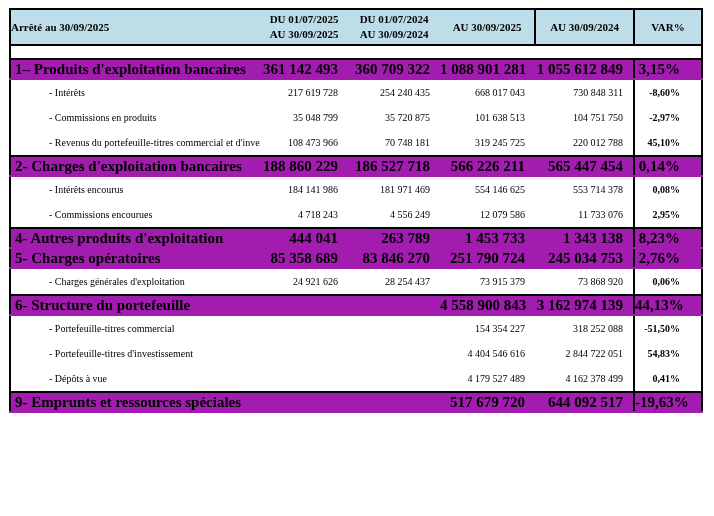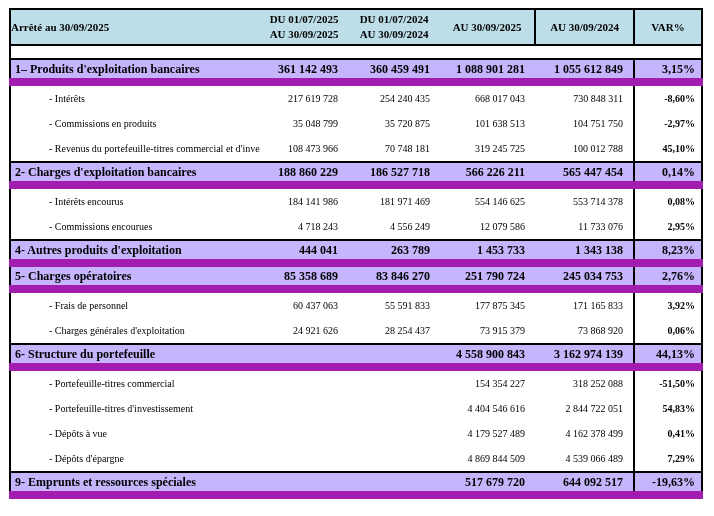--- a/index.html
+++ b/index.html
@@ -51,45 +51,45 @@
   }
   thead th.h-sep {
     border-left: 2px solid #000;
   }
   tr.spacer td {
     height: 12px;
     background: #ffffff;
     border-bottom: 2px solid #000;
   }
   tbody tr.section td {
-    background: #c4b5fd;
+    background: #a21caf;
     border-top: 2px solid #000;
-    border-bottom: 8px solid #a21caf;
+    border-bottom: 2px solid #a21caf;
     height: 18px;
     font-weight: bold;
-    font-size: 12px;
+    font-size: 15px;
   }
   tbody tr.sub td {
     background: #ffffff;
     height: 25px;
     font-size: 10px;
   }
   tbody td {
     vertical-align: middle;
     padding: 0;
     overflow: hidden;
     white-space: nowrap;
   }
   tbody td.lbl { text-align: left; padding-left: 4px; }
   tbody tr.sub td.lbl { padding-left: 38px; }
   tbody td.num { text-align: right; padding-right: 10px; }
   tbody td.var {
     border-left: 2px solid #000;
     font-weight: bold;
-    padding-right: 6px;
+    padding-right: 21px;
     font-size: 10.5px;
   }
 </style>
 </head>
 <body>
 
 <div class="page">
   <table class="fin">
     <colgroup>
       <col class="c-label">
@@ -115,21 +115,21 @@
         <th class="h-sep">VAR%</th>
       </tr>
     </thead>
     <tbody>
       <tr class="spacer">
         <td colspan="6"></td>
       </tr>
     <tr class="section">
           <td class="lbl">1– Produits d'exploitation bancaires</td>
           <td class="num">361 142 493</td>
-          <td class="num">360 459 491</td>
+          <td class="num">360 709 322</td>
           <td class="num">1 088 901 281</td>
           <td class="num">1 055 612 849</td>
           <td class="num var">3,15%</td>
         </tr>
         <tr class="sub">
           <td class="lbl">- Intérêts</td>
           <td class="num">217 619 728</td>
           <td class="num">254 240 435</td>
           <td class="num">668 017 043</td>
           <td class="num">730 848 311</td>
@@ -141,21 +141,21 @@
           <td class="num">35 720 875</td>
           <td class="num">101 638 513</td>
           <td class="num">104 751 750</td>
           <td class="num var">-2,97%</td>
         </tr>
         <tr class="sub">
           <td class="lbl">- Revenus du portefeuille-titres commercial et d'investissemen</td>
           <td class="num">108 473 966</td>
           <td class="num">70 748 181</td>
           <td class="num">319 245 725</td>
-          <td class="num">100 012 788</td>
+          <td class="num">220 012 788</td>
           <td class="num var">45,10%</td>
         </tr>
         <tr class="section">
           <td class="lbl">2- Charges d'exploitation bancaires</td>
           <td class="num">188 860 229</td>
           <td class="num">186 527 718</td>
           <td class="num">566 226 211</td>
           <td class="num">565 447 454</td>
           <td class="num var">0,14%</td>
         </tr>
@@ -185,28 +185,20 @@
         </tr>
         <tr class="section">
           <td class="lbl">5- Charges opératoires</td>
           <td class="num">85 358 689</td>
           <td class="num">83 846 270</td>
           <td class="num">251 790 724</td>
           <td class="num">245 034 753</td>
           <td class="num var">2,76%</td>
         </tr>
         <tr class="sub">
-          <td class="lbl">- Frais de personnel</td>
-          <td class="num">60 437 063</td>
-          <td class="num">55 591 833</td>
-          <td class="num">177 875 345</td>
-          <td class="num">171 165 833</td>
-          <td class="num var">3,92%</td>
-        </tr>
-        <tr class="sub">
           <td class="lbl">- Charges générales d'exploitation</td>
           <td class="num">24 921 626</td>
           <td class="num">28 254 437</td>
           <td class="num">73 915 379</td>
           <td class="num">73 868 920</td>
           <td class="num var">0,06%</td>
         </tr>
         <tr class="section">
           <td class="lbl">6- Structure du portefeuille</td>
           <td class="num"></td>
@@ -232,28 +224,20 @@
           <td class="num var">54,83%</td>
         </tr>
         <tr class="sub">
           <td class="lbl">- Dépôts à vue</td>
           <td class="num"></td>
           <td class="num"></td>
           <td class="num">4 179 527 489</td>
           <td class="num">4 162 378 499</td>
           <td class="num var">0,41%</td>
         </tr>
-        <tr class="sub">
-          <td class="lbl">- Dépôts d'épargne</td>
-          <td class="num"></td>
-          <td class="num"></td>
-          <td class="num">4 869 844 509</td>
-          <td class="num">4 539 066 489</td>
-          <td class="num var">7,29%</td>
-        </tr>
         <tr class="section">
           <td class="lbl">9- Emprunts et ressources spéciales</td>
           <td class="num"></td>
           <td class="num"></td>
           <td class="num">517 679 720</td>
           <td class="num">644 092 517</td>
           <td class="num var">-19,63%</td>
         </tr>
       </tbody>
   </table>

